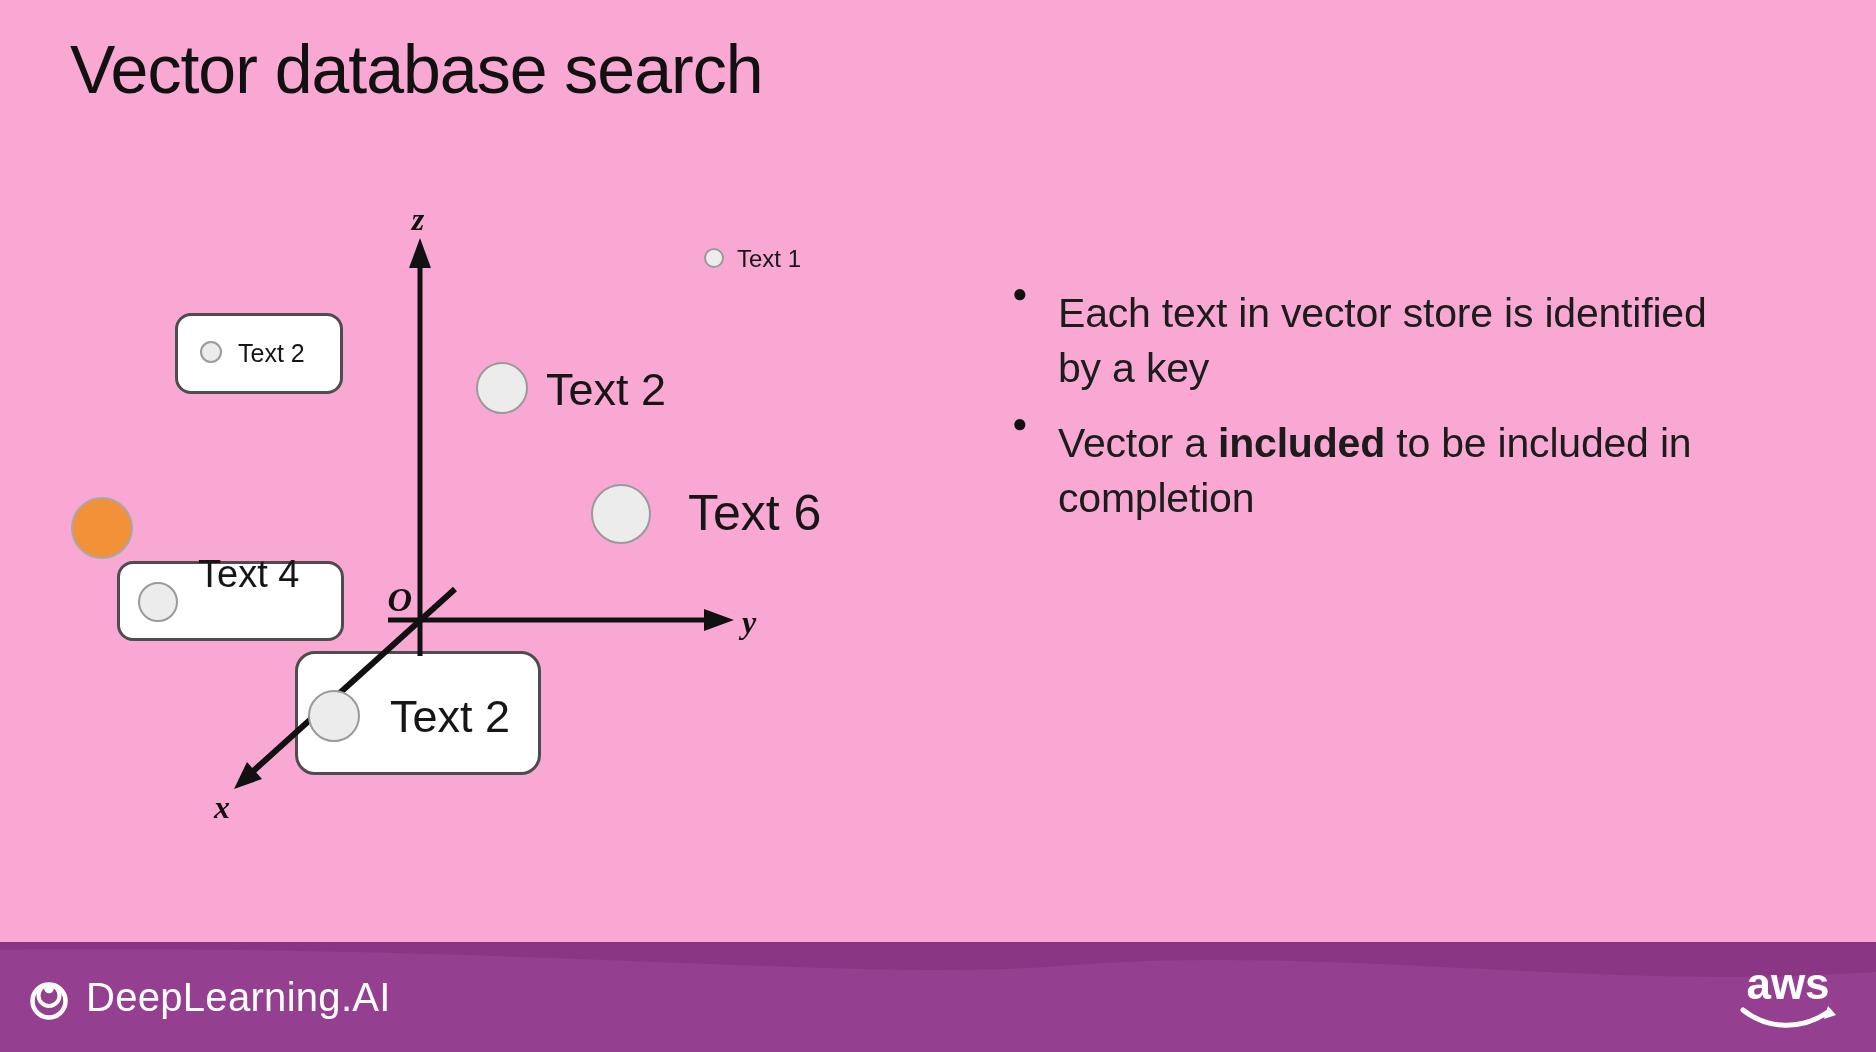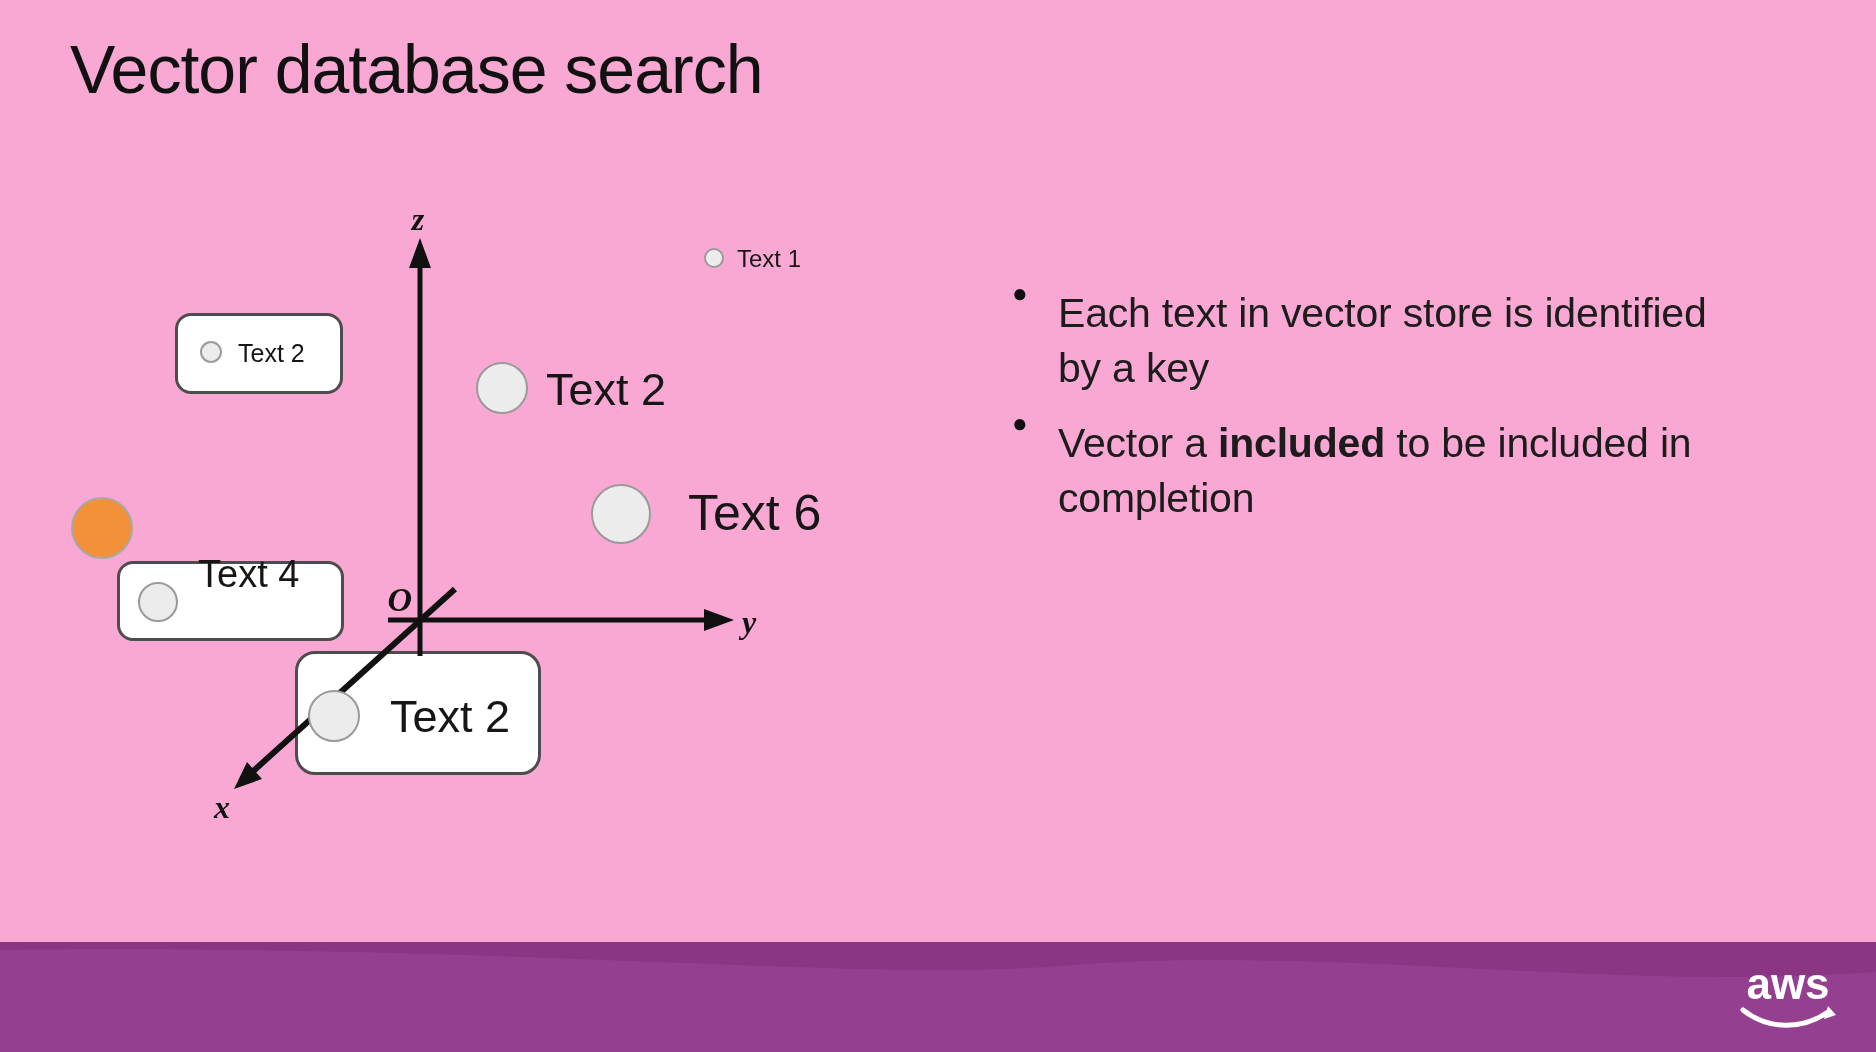--- a/index.html
+++ b/index.html
@@ -106,20 +106,28 @@
     <div class="bullet-item">
       <span class="bullet-dot">●</span>
       <div class="bullet-text"><span>Vector a </span><span class="bold">included</span><span> to be included in completion</span></div>
     </div>
   </div>
 
   <div class="footer">
     <svg class="footer-wave" width="1876" height="60" viewBox="0 0 1876 60">
       <path d="M0,0 H1876 V30 C1600,50 1330,2 1060,24 C860,40 520,2 0,8 Z" fill="#8B3685"></path>
     </svg>
+    <div class="brand">
+      <svg width="58" height="58" viewBox="0 0 58 58">
+        <circle cx="29" cy="33" r="16.5" fill="none" stroke="#fff" stroke-width="4.5"></circle>
+        <circle cx="29" cy="27.5" r="10.5" fill="none" stroke="#fff" stroke-width="4"></circle>
+        <circle cx="29" cy="20.5" r="4.8" fill="#fff"></circle>
+      </svg>
+      <span class="brand-text">DeepLearning.AI</span>
+    </div>
     <div class="aws">
       <div class="aws-text">aws</div>
       <svg width="96" height="28" viewBox="0 0 96 28">
         <path d="M3,4 C28,24 62,24 88,6" fill="none" stroke="#fff" stroke-width="5" stroke-linecap="round"></path>
         <polygon points="88,0 96,9 84,13" fill="#fff"></polygon>
       </svg>
     </div>
   </div>
 
 </div>

